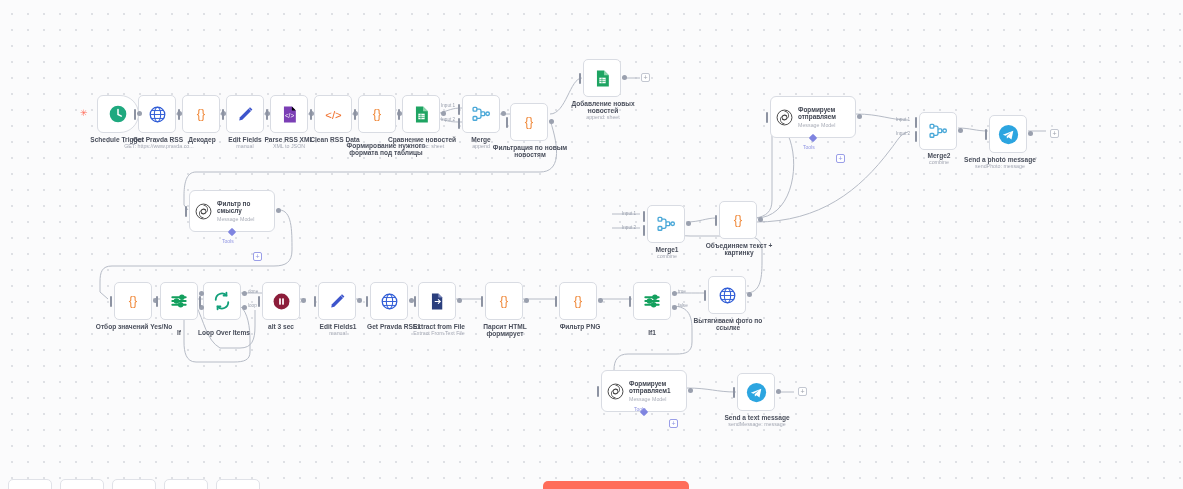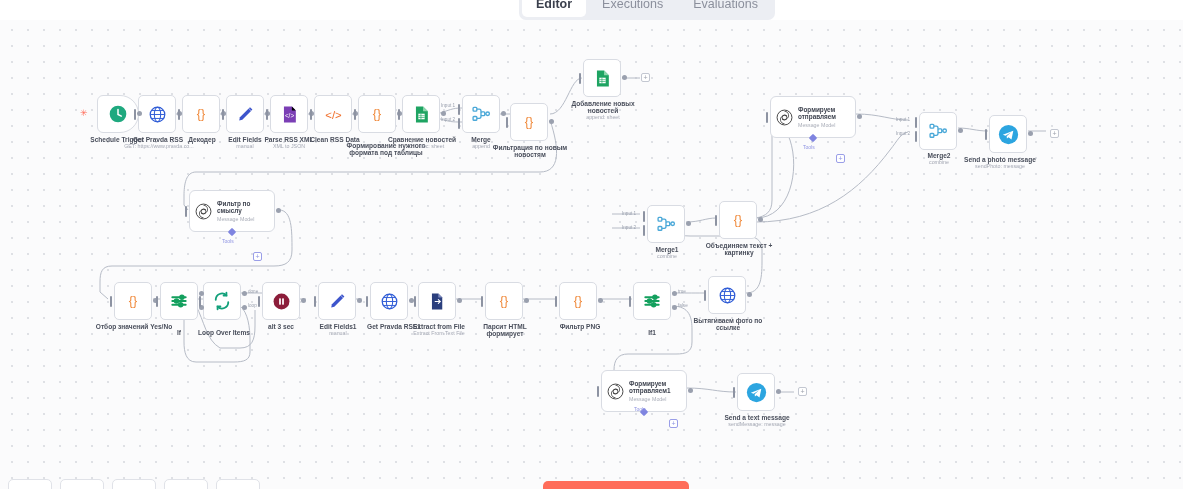--- a/index.html
+++ b/index.html
@@ -627,27 +627,20 @@
       </span>
     </div>
     <div class="inbar" style="left:733px; top:387px;"></div>
     <div class="port" style="left:776px; top:389px;"></div>
     <div class="plusbox" style="left:798px; top:387px;">+</div>
     <div class="nlabel" style="left:719px; top:414px; width:76px;">Send a text message</div>
     <div class="nsub" style="left:719px; top:422px; width:76px;">sendMessage: message</div>
 
   </div>
 
-  <div id="tabbar">
-    <div id="tabstrip">
-      <div class="tab active">Editor</div>
-      <div class="tab">Executions</div>
-      <div class="tab">Evaluations</div>
-    </div>
-  </div>
 
   <div id="bottombar">
     <div class="zbtn" style="left:8px;"></div>
     <div class="zbtn" style="left:60px;"></div>
     <div class="zbtn" style="left:112px;"></div>
     <div class="zbtn" style="left:164px;"></div>
     <div class="zbtn" style="left:216px;"></div>
     <div id="runbtn"></div>
   </div>
 

